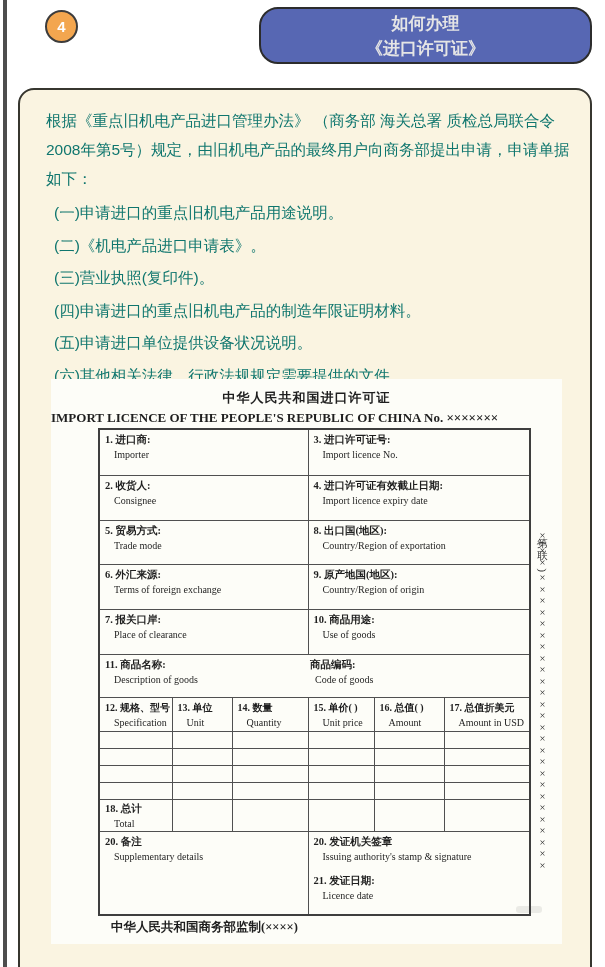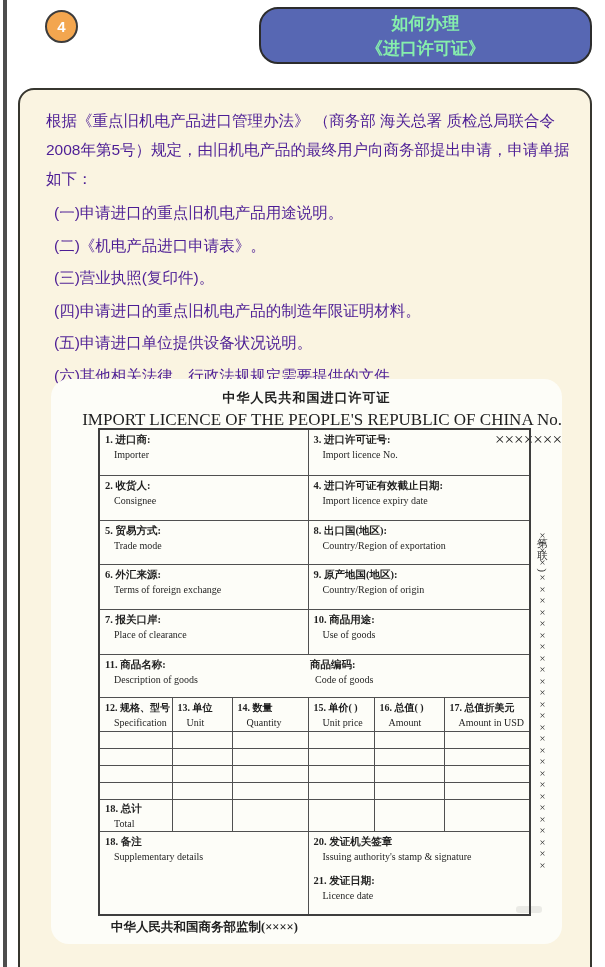--- a/index.html
+++ b/index.html
@@ -16,42 +16,42 @@
   .badge {
     position:absolute; left:45px; top:10px; width:33px; height:33px;
     background:#f3a64f; border:2.5px solid #3c3c3c; border-radius:50%;
     color:#ffffff; font-size:15px; font-weight:700;
     display:flex; align-items:center; justify-content:center;
   }
   .title-box {
     position:absolute; left:259px; top:7px; width:333px; height:57px;
     background:#5767b3; border:2.5px solid #2c2c2c; border-radius:19px;
     display:flex; flex-direction:column; align-items:center; justify-content:center;
-    color:#86efac; font-weight:700; font-size:17px; line-height:25px; text-align:center;
+    color:#e5e5e5; font-weight:700; font-size:17px; line-height:25px; text-align:center;
   }
   .content-box {
     position:absolute; left:18px; top:88px; width:574px; height:900px;
     background:#faf4e1; border:2.5px solid #37362f; border-radius:16px;
   }
   .intro {
     position:absolute; left:26px; top:16px; width:528px;
-    color:#4c1d95; font-size:15.5px;
+    color:#0f766e; font-size:15.5px;
   }
   .intro-paragraph { margin:0; line-height:29px; }
   .intro-list { margin-top:4px; padding-left:8px; }
   .intro-item { line-height:32.5px; }
 
   
   .form-panel {
     position:absolute; left:31px; top:289px; width:511px; height:565px;
-    background:#fdfdf8; border-radius:18px;
+    background:#fdfdf8; border-radius:0;
     font-family:"Liberation Serif","DejaVu Serif",serif; color:#1f1f1f;
   }
   .f-title-cn { margin-top:10px; text-align:center; font-size:13px; font-weight:700; letter-spacing:1px; }
-  .f-title-en { margin-top:3px; text-align:right; font-size:17px; font-weight:400; }
+  .f-title-en { margin-top:3px; text-align:left; font-size:13px; font-weight:700; }
   table.license {
     position:absolute; left:47px; top:49px; width:431px;
     border-collapse:collapse; table-layout:fixed;
     border:2px solid #3e3e3e;
   }
   table.license td {
     border:1px solid #505050; padding:3px 5px; vertical-align:top; overflow:hidden;
   }
   .cn { font-size:10.5px; font-weight:700; white-space:nowrap;font-family:Liberation Serif, serif; }
   .en { font-size:10px; padding-left:9px; margin-top:2px; white-space:nowrap; }
@@ -239,21 +239,21 @@
               <div class="en">Total</div>
             </td>
           <td></td>
             <td></td>
             <td></td>
             <td></td>
             <td></td>
         </tr>
         <tr class="r84">
           <td colspan="3">
-            <div class="cn">18. 备注</div>
+            <div class="cn">20. 备注</div>
             <div class="en">Supplementary details</div>
           </td>
           <td colspan="3">
             <div class="cn">20. 发证机关签章</div>
             <div class="en">Issuing authority's stamp &amp; signature</div>
             <div class="date-block">
               <div class="cn">21. 发证日期:</div>
               <div class="en">Licence date</div>
             </div>
           </td>

